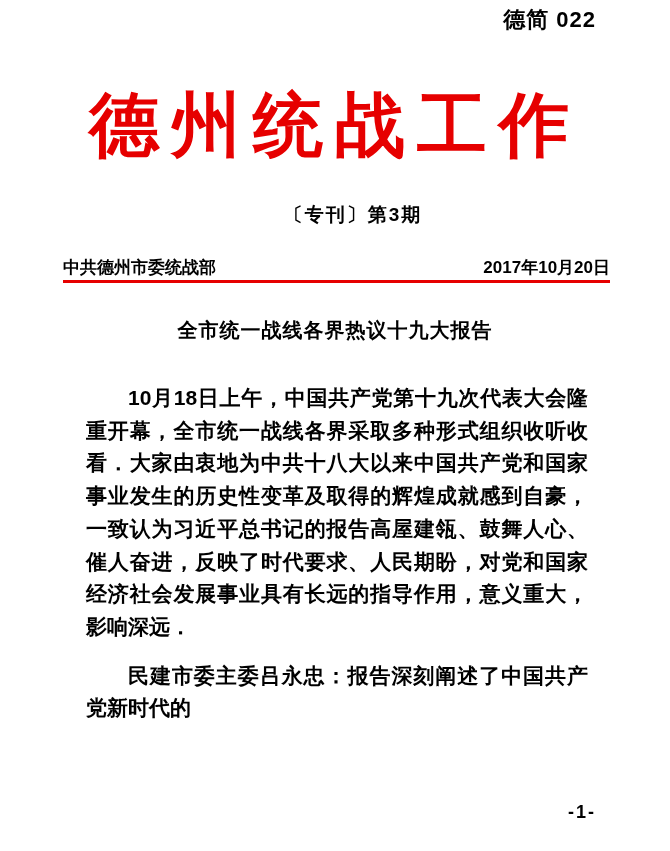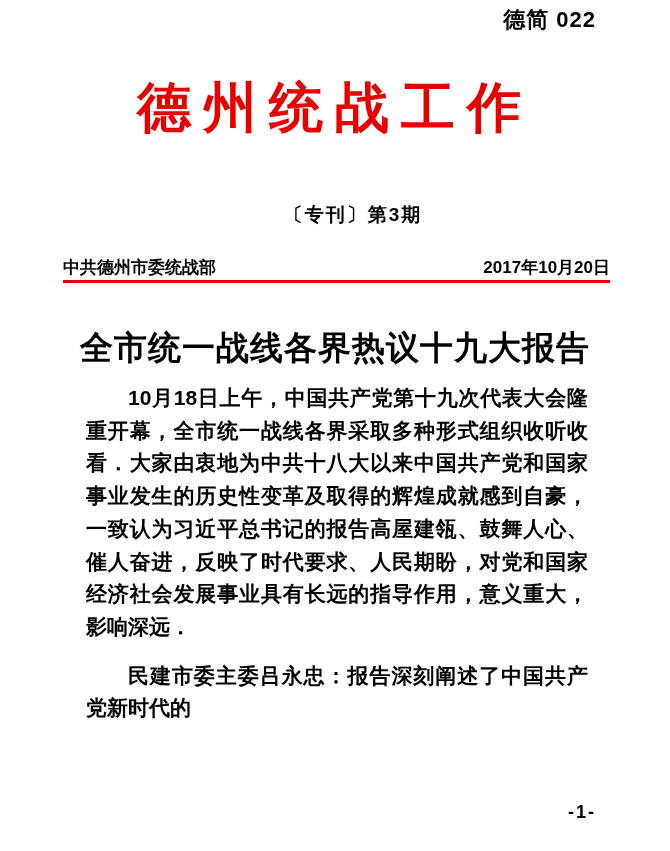--- a/index.html
+++ b/index.html
@@ -12,42 +12,42 @@
     font-family:"Liberation Sans","DejaVu Sans",sans-serif;
     font-weight:700;
     overflow:hidden;
   }
   .doc-number {
     position:absolute; top:5px; right:74px;
     font-size:22px; letter-spacing:1px;
   }
   .masthead {
     position:absolute; top:76px; left:0; right:0;
-    margin:0; text-align:center;
+    margin:9px; text-align:center;
     font-family:"DejaVu Serif","Liberation Serif",serif;
-    font-size:54px; font-weight:900; letter-spacing:12px;
+    font-size:70px; font-weight:900; letter-spacing:12px;
     line-height:1.15; white-space:nowrap;
   }
   .issue {
     position:absolute; top:202px; left:0; right:0;
     text-align:center; font-size:19px; letter-spacing:2px;padding-left:36px;
   }
   .pub-row {
     position:absolute; top:256px; left:63px; right:60px;
     display:flex; justify-content:space-between; align-items:flex-end;
     font-size:17px;
   }
   .rule {
     position:absolute; top:280px; left:63px; right:60px;
     height:3px;
   }
   .article-title {
     position:absolute; top:309px; left:0; right:0;
-    margin:17px; text-align:center;
-    font-size:33px; font-weight:900; letter-spacing:1px;
+    margin:8px; text-align:center;
+    font-size:20px; font-weight:900; letter-spacing:1px;
   }
   .body {
     position:absolute; top:366px; left:70px; right:66px;
     font-size:21px; line-height:32.7px;
     text-align:justify;
   }
   .body p { margin:16px; text-indent:2em; }
   .page-num {
     position:absolute; bottom:28px; right:74px;
     font-size:18px; letter-spacing:2px;

